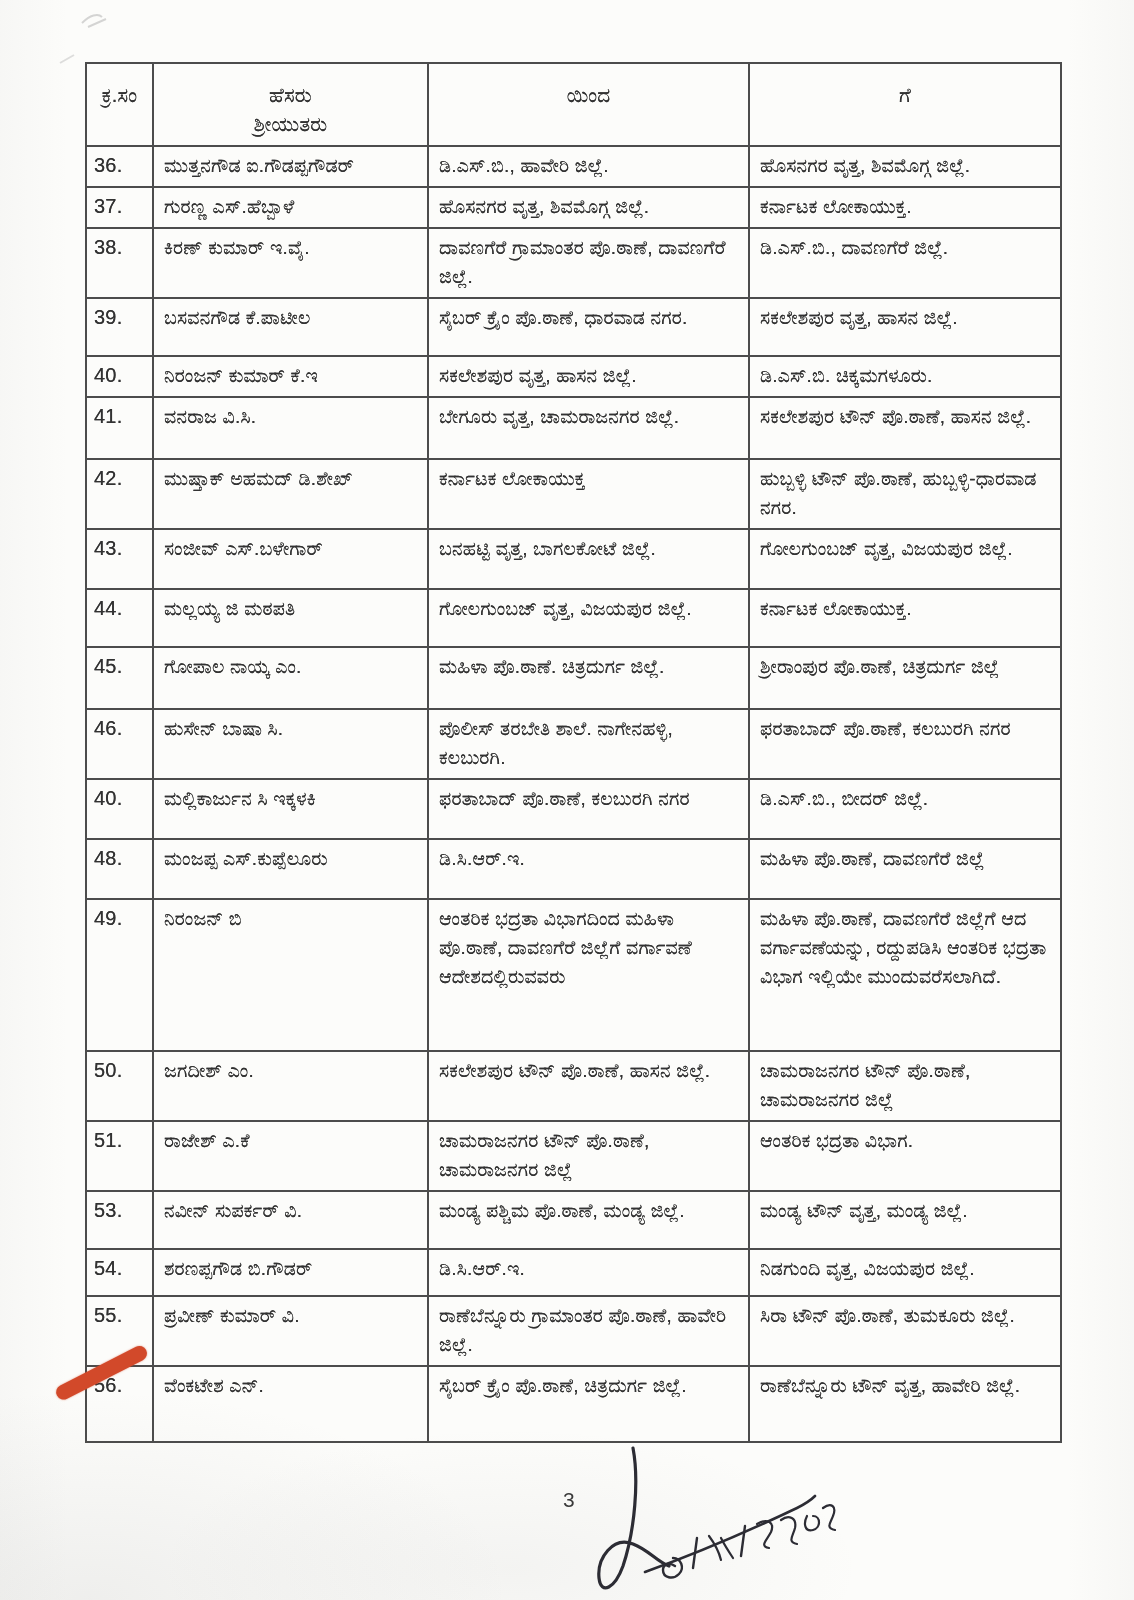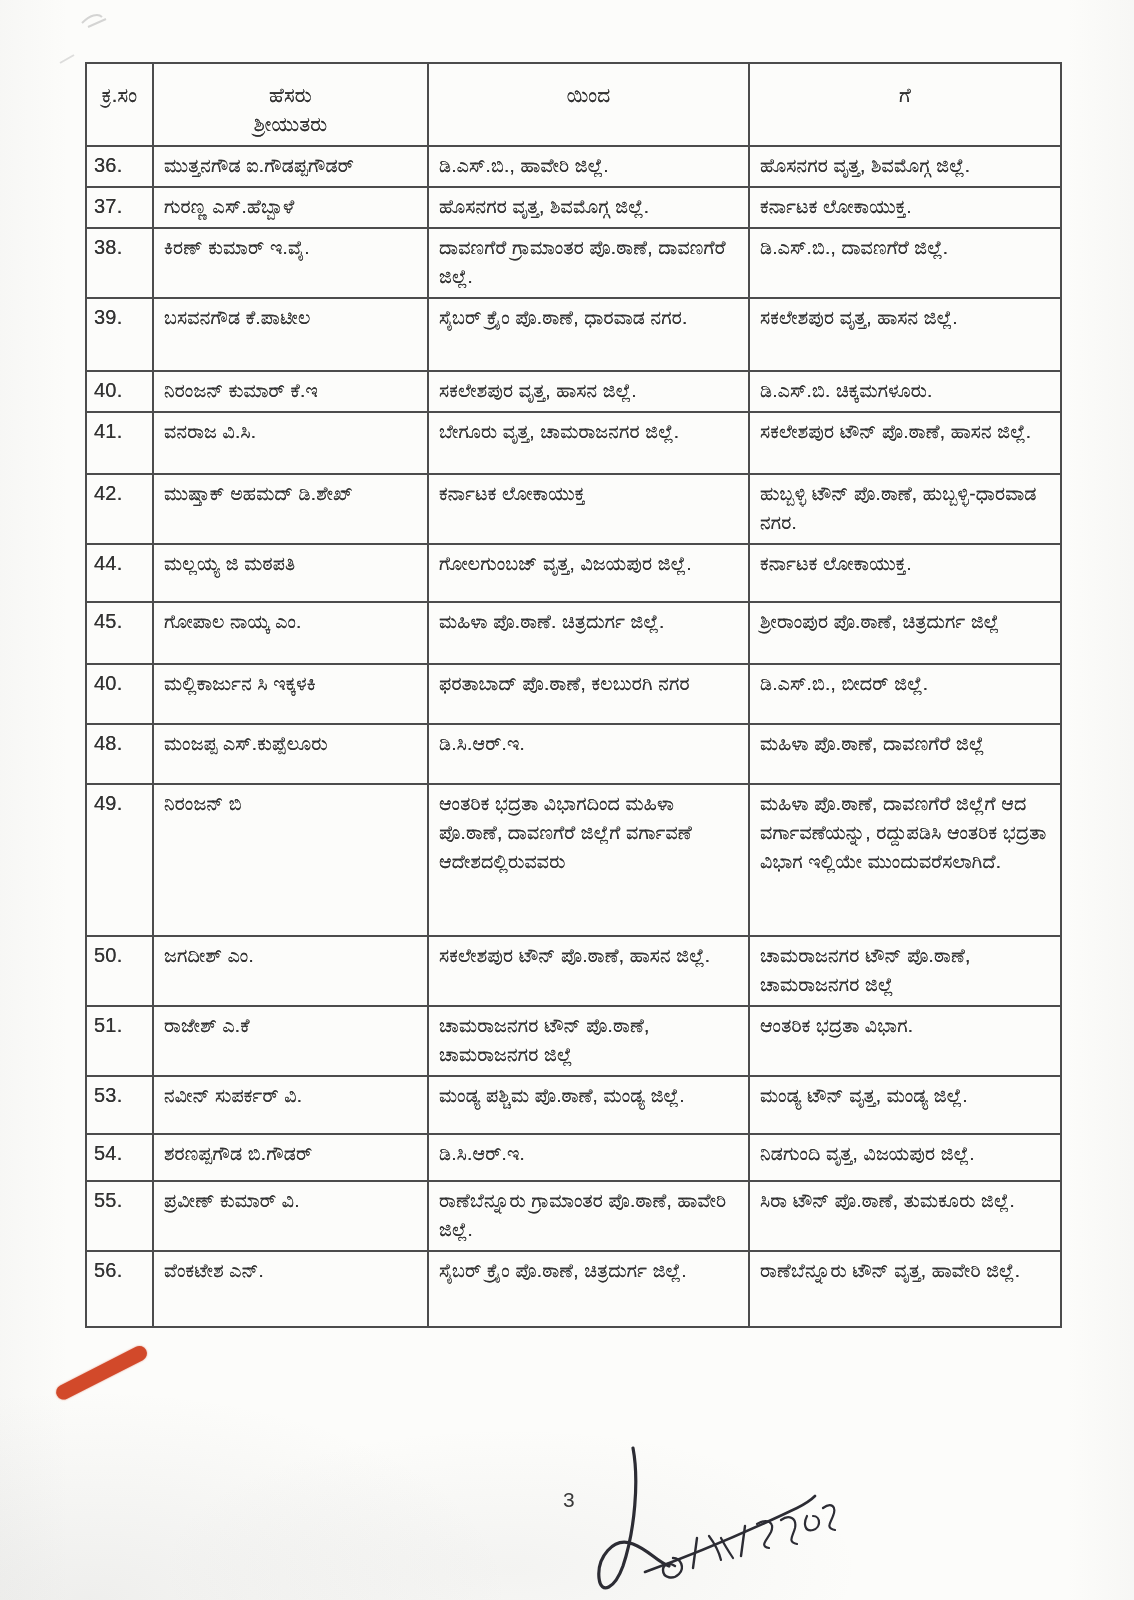--- a/index.html
+++ b/index.html
@@ -87,21 +87,21 @@
     <td>ಗುರಣ್ಣ ಎಸ್.ಹೆಬ್ಬಾಳೆ</td>
     <td>ಹೊಸನಗರ ವೃತ್ತ, ಶಿವಮೊಗ್ಗ ಜಿಲ್ಲೆ.</td>
     <td>ಕರ್ನಾಟಕ ಲೋಕಾಯುಕ್ತ.</td>
   </tr>
   <tr style="height:59px">
     <td class="sl">38.</td>
     <td>ಕಿರಣ್ ಕುಮಾರ್ ಇ.ವೈ.</td>
     <td>ದಾವಣಗೆರೆ ಗ್ರಾಮಾಂತರ ಪೊ.ಠಾಣೆ, ದಾವಣಗೆರೆ ಜಿಲ್ಲೆ.</td>
     <td>ಡಿ.ಎಸ್.ಬಿ., ದಾವಣಗೆರೆ ಜಿಲ್ಲೆ.</td>
   </tr>
-  <tr style="height:73px">
+  <tr style="height:58px">
     <td class="sl">39.</td>
     <td>ಬಸವನಗೌಡ ಕೆ.ಪಾಟೀಲ</td>
     <td>ಸೈಬರ್ ಕ್ರೈಂ ಪೊ.ಠಾಣೆ, ಧಾರವಾಡ ನಗರ.</td>
     <td>ಸಕಲೇಶಪುರ ವೃತ್ತ, ಹಾಸನ ಜಿಲ್ಲೆ.</td>
   </tr>
   <tr style="height:36px">
     <td class="sl">40.</td>
     <td>ನಿರಂಜನ್ ಕುಮಾರ್ ಕೆ.ಇ</td>
     <td>ಸಕಲೇಶಪುರ ವೃತ್ತ, ಹಾಸನ ಜಿಲ್ಲೆ.</td>
     <td>ಡಿ.ಎಸ್.ಬಿ. ಚಿಕ್ಕಮಗಳೂರು.</td>
@@ -111,31 +111,43 @@
     <td>ವನರಾಜ ವಿ.ಸಿ.</td>
     <td>ಬೇಗೂರು ವೃತ್ತ, ಚಾಮರಾಜನಗರ ಜಿಲ್ಲೆ.</td>
     <td>ಸಕಲೇಶಪುರ ಟೌನ್ ಪೊ.ಠಾಣೆ, ಹಾಸನ ಜಿಲ್ಲೆ.</td>
   </tr>
   <tr style="height:62px">
     <td class="sl">42.</td>
     <td>ಮುಷ್ತಾಕ್ ಅಹಮದ್ ಡಿ.ಶೇಖ್</td>
     <td>ಕರ್ನಾಟಕ ಲೋಕಾಯುಕ್ತ</td>
     <td>ಹುಬ್ಬಳ್ಳಿ ಟೌನ್ ಪೊ.ಠಾಣೆ, ಹುಬ್ಬಳ್ಳಿ-ಧಾರವಾಡ ನಗರ.</td>
   </tr>
+  <tr style="height:60px">
+    <td class="sl">43.</td>
+    <td>ಸಂಜೀವ್ ಎಸ್.ಬಳೇಗಾರ್</td>
+    <td>ಬನಹಟ್ಟಿ ವೃತ್ತ, ಬಾಗಲಕೋಟೆ ಜಿಲ್ಲೆ.</td>
+    <td>ಗೋಲಗುಂಬಜ್ ವೃತ್ತ, ವಿಜಯಪುರ ಜಿಲ್ಲೆ.</td>
+  </tr>
   <tr style="height:58px">
     <td class="sl">44.</td>
     <td>ಮಲ್ಲಯ್ಯ ಜಿ ಮಠಪತಿ</td>
     <td>ಗೋಲಗುಂಬಜ್ ವೃತ್ತ, ವಿಜಯಪುರ ಜಿಲ್ಲೆ.</td>
     <td>ಕರ್ನಾಟಕ ಲೋಕಾಯುಕ್ತ.</td>
   </tr>
   <tr style="height:62px">
     <td class="sl">45.</td>
     <td>ಗೋಪಾಲ ನಾಯ್ಕ ಎಂ.</td>
     <td>ಮಹಿಳಾ ಪೊ.ಠಾಣೆ. ಚಿತ್ರದುರ್ಗ ಜಿಲ್ಲೆ.</td>
     <td>ಶ್ರೀರಾಂಪುರ ಪೊ.ಠಾಣೆ, ಚಿತ್ರದುರ್ಗ ಜಿಲ್ಲೆ</td>
+  </tr>
+  <tr style="height:60px">
+    <td class="sl">46.</td>
+    <td>ಹುಸೇನ್ ಬಾಷಾ ಸಿ.</td>
+    <td>ಪೊಲೀಸ್ ತರಬೇತಿ ಶಾಲೆ. ನಾಗೇನಹಳ್ಳಿ, ಕಲಬುರಗಿ.</td>
+    <td>ಫರತಾಬಾದ್ ಪೊ.ಠಾಣೆ, ಕಲಬುರಗಿ ನಗರ</td>
   </tr>
   <tr style="height:60px">
     <td class="sl">40.</td>
     <td>ಮಲ್ಲಿಕಾರ್ಜುನ ಸಿ ಇಕ್ಕಳಕಿ</td>
     <td>ಫರತಾಬಾದ್ ಪೊ.ಠಾಣೆ, ಕಲಬುರಗಿ ನಗರ</td>
     <td>ಡಿ.ಎಸ್.ಬಿ., ಬೀದರ್ ಜಿಲ್ಲೆ.</td>
   </tr>
   <tr style="height:60px">
     <td class="sl">48.</td>
     <td>ಮಂಜಪ್ಪ ಎಸ್.ಕುಪ್ಪೆಲೂರು</td>

